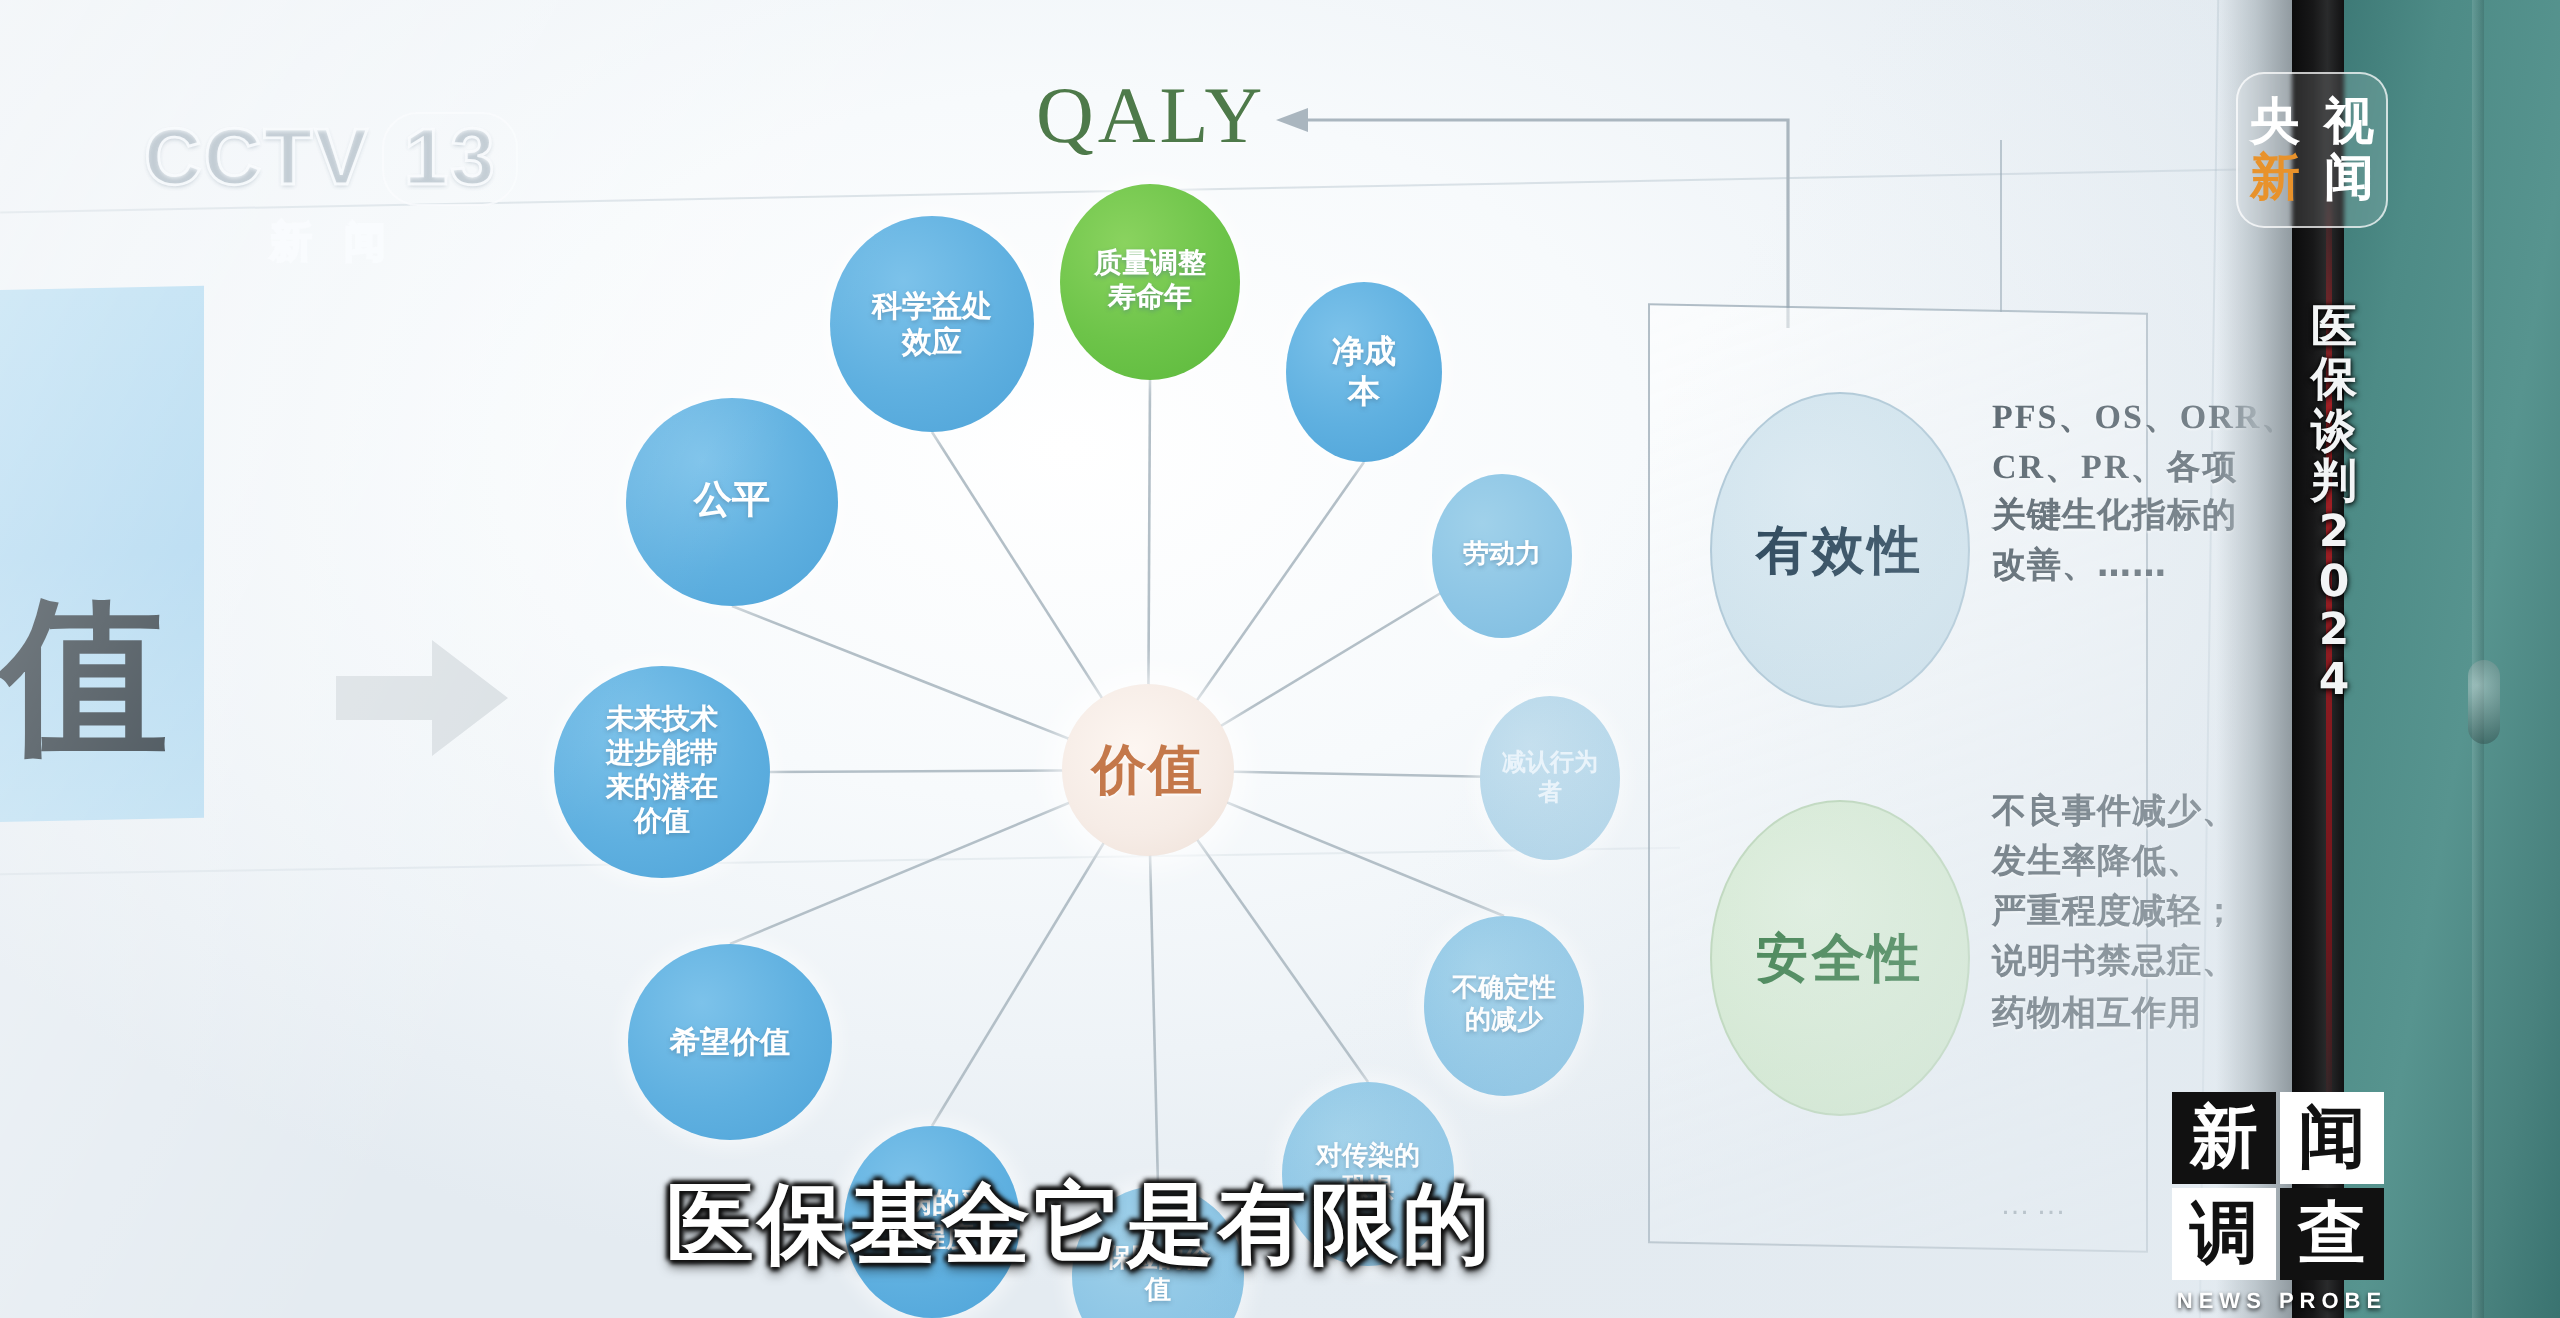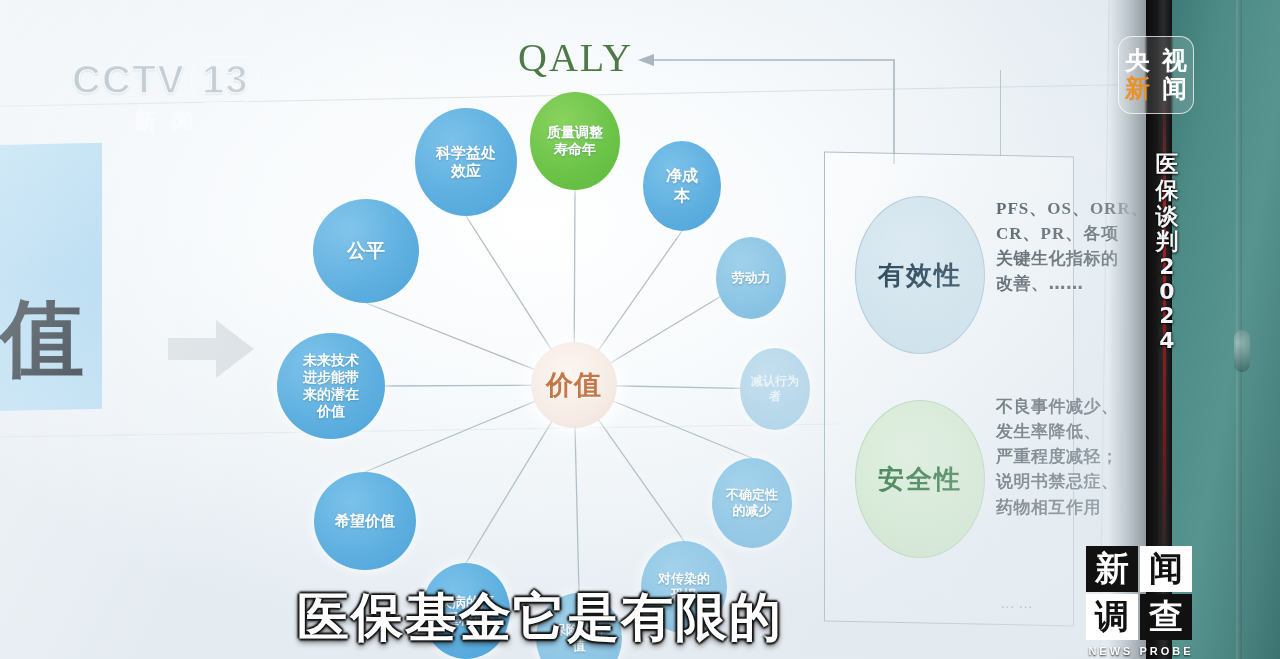--- a/index.html
+++ b/index.html
@@ -187,21 +187,21 @@
   .pb{background:#111;color:#fff;}
   .probe-en{margin-top:5px;text-align:center;color:#fff;font-size:11px;
             letter-spacing:3px;font-weight:700;
             font-family:"Liberation Sans","DejaVu Sans",sans-serif;
             text-shadow:0 1px 2px rgba(0,0,0,.8);}
 
   
   .subtitle{
     position:absolute;left:0;top:583px;width:1080px;text-align:center;
     font-family:"DejaVu Sans","Liberation Sans",sans-serif;
-    font-size:52px;font-weight:700;color:#ffffff;letter-spacing:2px;
+    font-size:44px;font-weight:700;color:#ffffff;letter-spacing:2px;
     text-shadow:-2px 0 2px #111,2px 0 2px #111,0 -2px 2px #111,0 2px 2px #111,0 3px 6px rgba(0,0,0,.7);
   }
 </style>
 </head>
 <body>
 
 <div id="stage">
 
   <div class="wall"></div>
 

